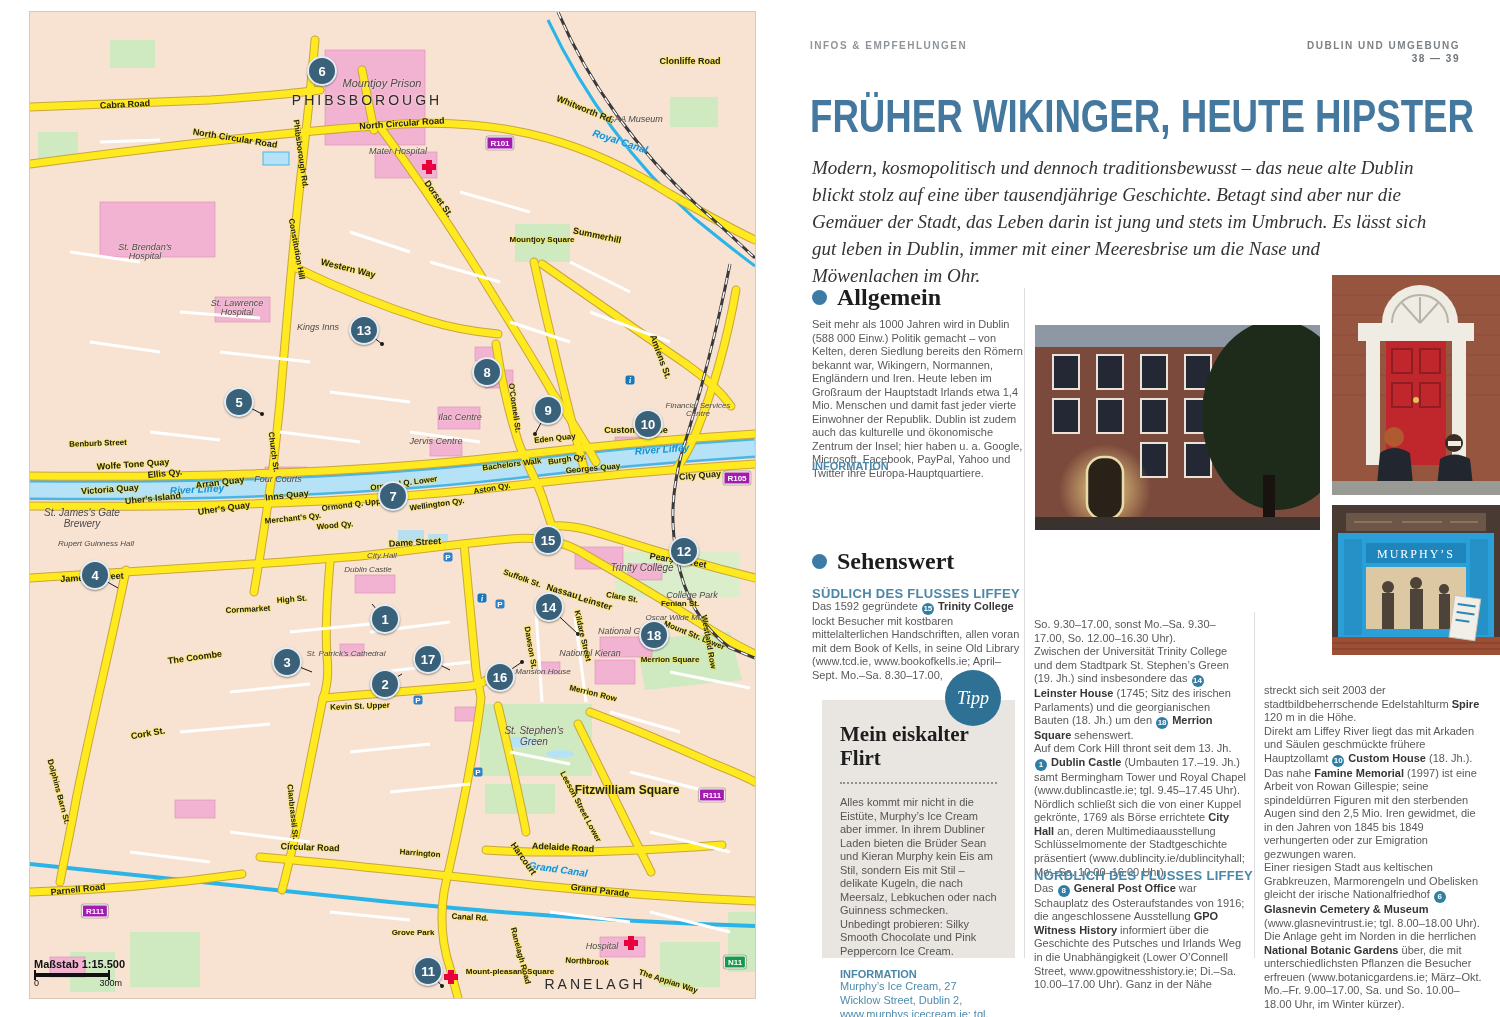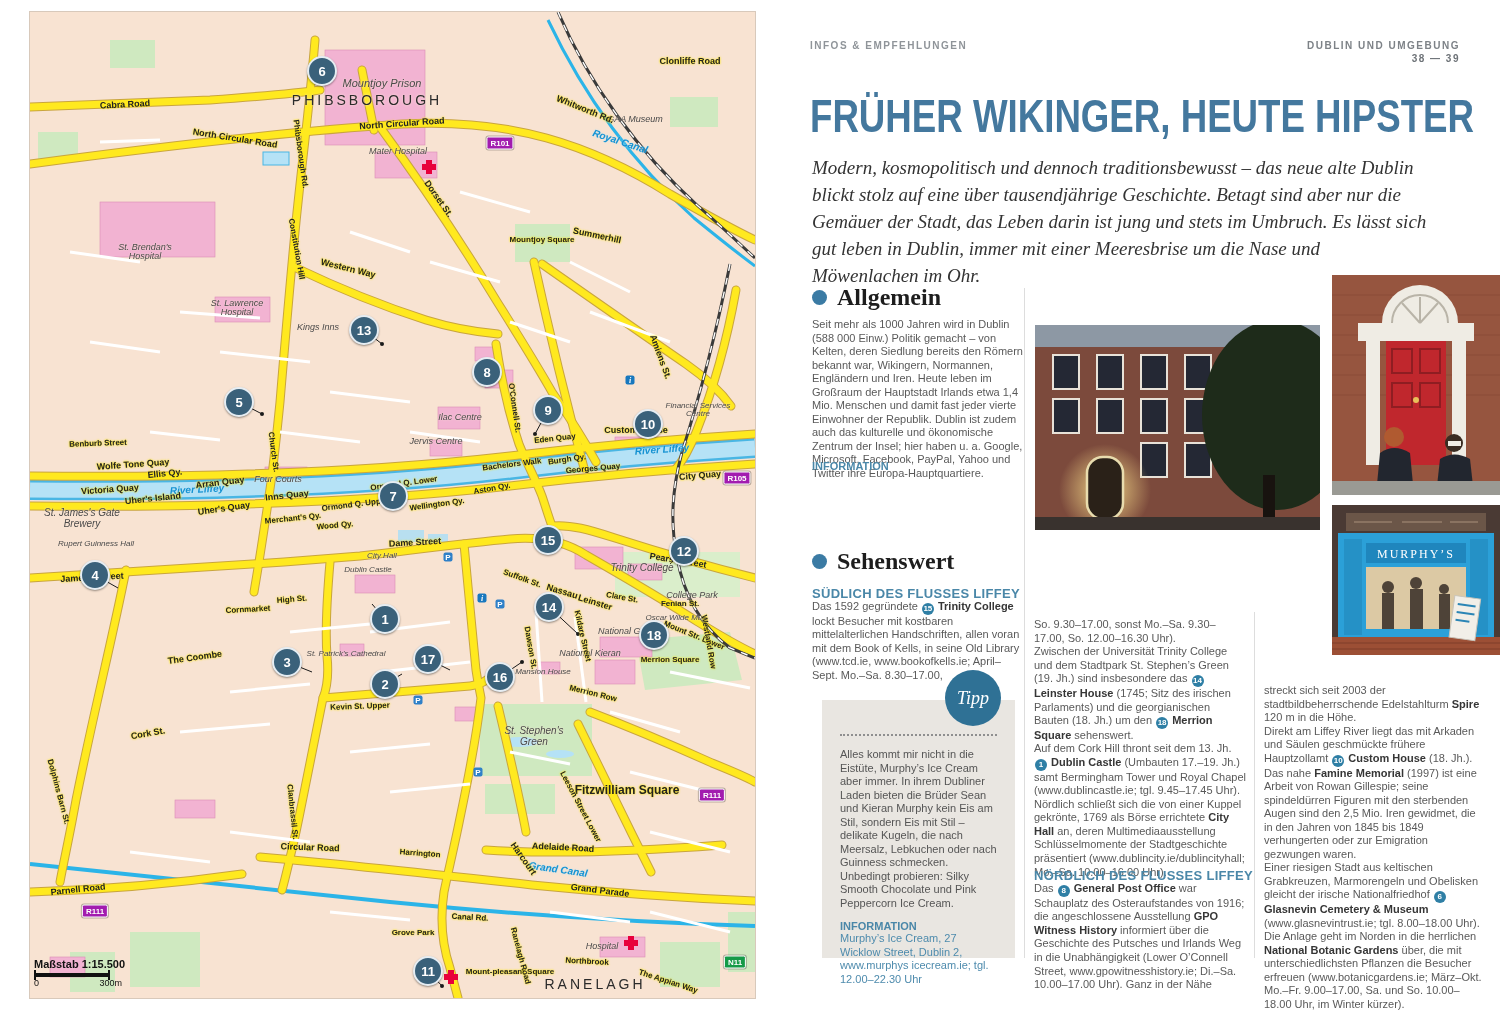--- a/index.html
+++ b/index.html
@@ -433,20 +433,21 @@
     <div class="info-label">INFORMATION</div>
   </div>
   <div class="sec-head" style="left:812px;top:548px;position:absolute;">
     <span class="dot"></span><span>Sehenswert</span>
   </div>
   <div class="subhead" style="position:absolute;left:812px;top:586px;">SÜDLICH DES FLUSSES LIFFEY</div>
   <div class="body" style="position:absolute;left:812px;top:600px;width:212px;"><span>Das 1592 gegründete </span><span class="mk">15</span><span class="b"> Trinity College</span><span> lockt Besucher mit kostbaren mittelalterlichen Handschriften, allen voran mit dem Book of Kells, in seine Old Library (www.tcd.ie, www.bookofkells.ie; April–Sept. Mo.–Sa. 8.30–17.00,</span></div>
 
   <div id="tipbox">
     <div id="tip-badge">Tipp</div>
+    <div id="tip-head">Mein eiskalter Flirt</div>
     <hr id="tip-rule">
     <div class="body" style="color:#555;">Alles kommt mir nicht in die Eistüte, Murphy’s Ice Cream aber immer. In ihrem Dubliner Laden bieten die Brüder Sean und Kieran Murphy kein Eis am Stil, sondern Eis mit Stil – delikate Kugeln, die nach Meersalz, Lebkuchen oder nach Guinness schmecken. Unbedingt probieren: Silky Smooth Chocolate und Pink Peppercorn Ice Cream.</div>
     <div style="margin-top:10px;">
       <div class="info-label">INFORMATION</div>
       <div class="info-body">Murphy’s Ice Cream, 27 Wicklow Street, Dublin 2, www.murphys icecream.ie; tgl. 12.00–22.30 Uhr</div>
     </div>
   </div>
 
   <div class="body" style="position:absolute;left:1034px;top:618px;width:212px;"><span>So. 9.30–17.00, sonst Mo.–Sa. 9.30–17.00, So. 12.00–16.30 Uhr).</span><br><span>Zwischen der Universität Trinity College und dem Stadtpark St. Stephen’s Green (19. Jh.) sind insbesondere das </span><span class="mk">14</span><span class="b"> Leinster House</span><span> (1745; Sitz des irischen Parlaments) und die georgianischen Bauten (18. Jh.) um den </span><span class="mk">18</span><span class="b"> Merrion Square</span><span> sehenswert.</span><br><span>Auf dem Cork Hill thront seit dem 13. Jh. </span><span class="mk">1</span><span class="b"> Dublin Castle</span><span> (Umbauten 17.–19. Jh.) samt Bermingham Tower und Royal Chapel (www.dublincastle.ie; tgl. 9.45–17.45 Uhr). Nördlich schließt sich die von einer Kuppel gekrönte, 1769 als Börse errichtete </span><span class="b">City Hall</span><span> an, deren Multimediaausstellung Schlüsselmomente der Stadtgeschichte präsentiert (www.dublincity.ie/dublincityhall; Mo.–Sa. 10.00–16.00 Uhr).</span></div>
   <div class="subhead" style="position:absolute;left:1034px;top:868px;">NÖRDLICH DES FLUSSES LIFFEY</div>

